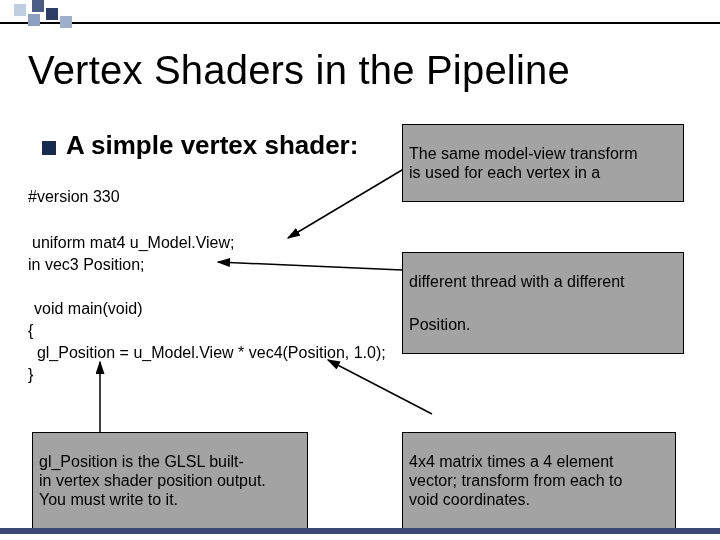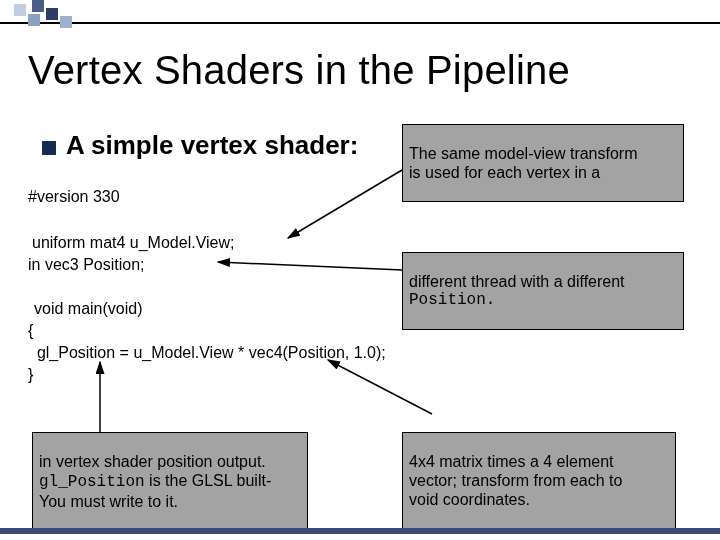--- a/index.html
+++ b/index.html
@@ -68,21 +68,22 @@
   }
   .callout {
     position: absolute;
     border: 1.5px solid #000;
     background: #a3a3a3;
     font-size: 16px;
     line-height: 19px;
     padding: 19px 6px;
   }
   .callout .mono {
-    font-family: Liberation Mono, monospace;
+    font-family: Liberation Sans, sans-serif;
+    margin-top: 24px;
   }
 
   svg.arrows {
     position: absolute;
     left: 0;
     top: 0;
     width: 720px;
     height: 540px;
     pointer-events: none;
   }
@@ -128,24 +129,24 @@
   <div>The same model-view transform</div>
   <div>is used for each vertex in a</div>
 </div>
 
 <div class="callout" style="left:402px; top:252px; width:268px;">
   <div>different thread with a different</div>
   <div class="mono">Position.</div>
 </div>
 
 <div class="callout" style="left:32px; top:432px; width:262px;">
-  <div>in vertex shader position output.</div>
   <div>
     <span class="mono">gl_Position</span><span> is the GLSL built-</span>
   </div>
+  <div>in vertex shader position output.</div>
   <div>You must write to it.</div>
 </div>
 
 <div class="callout" style="left:402px; top:432px; width:260px;">
   <div>4x4 matrix times a 4 element</div>
   <div>vector; transform from each to</div>
   <div>void coordinates.</div>
 </div>
 
 <svg class="arrows">

